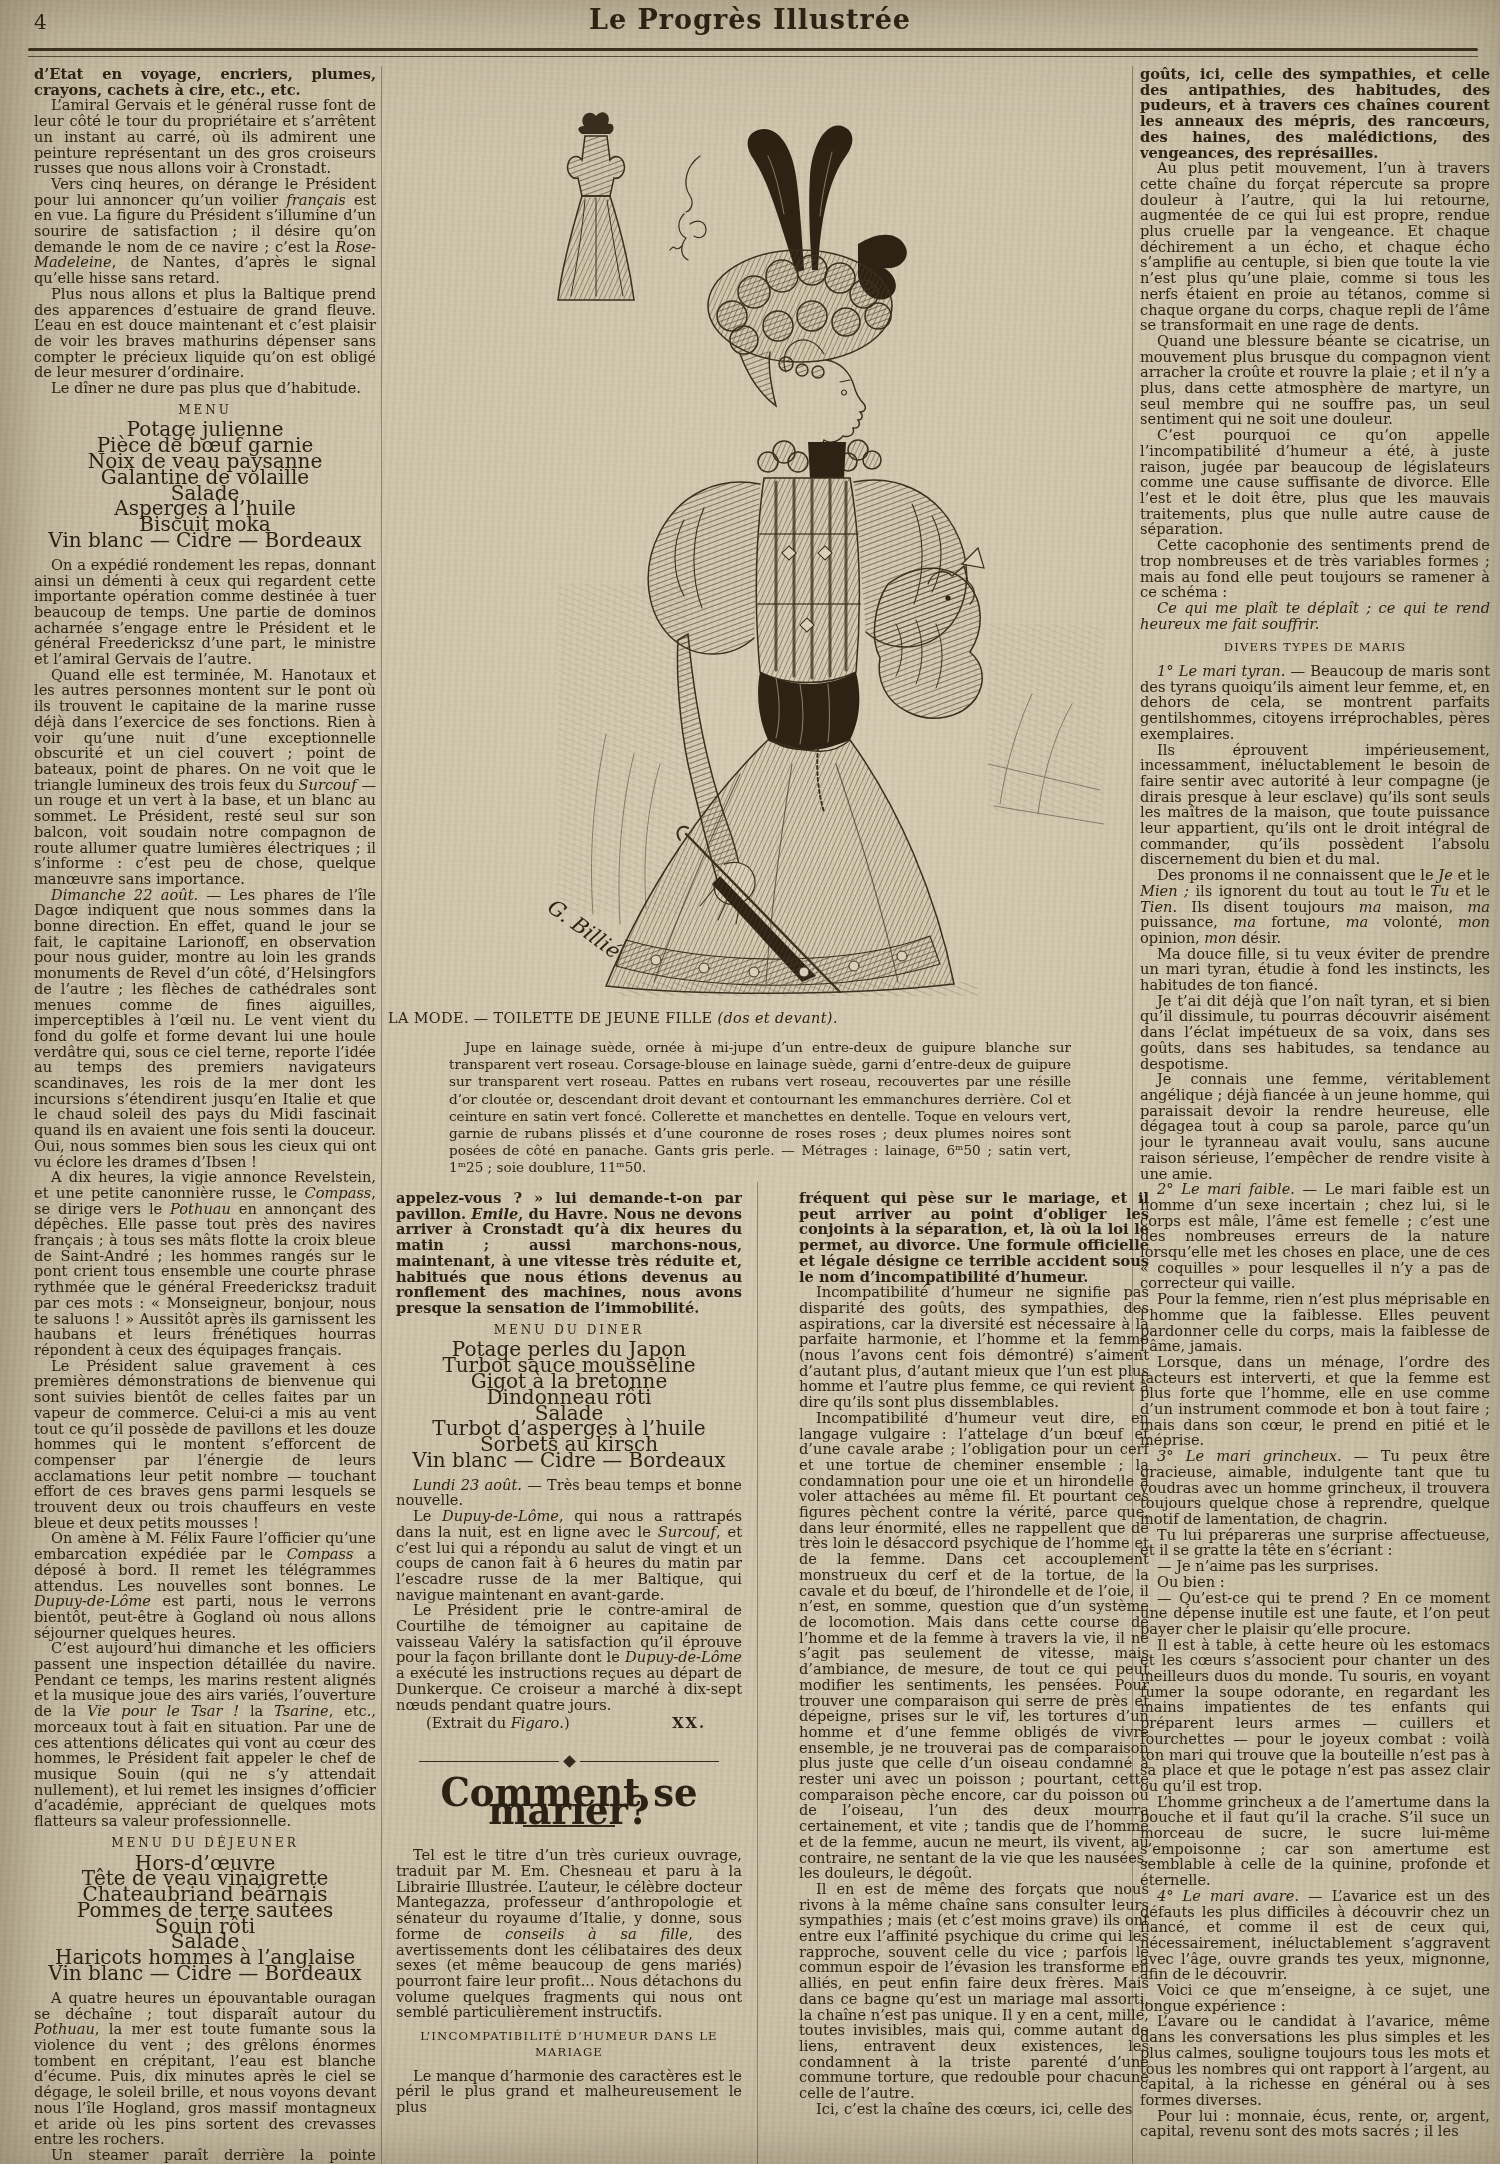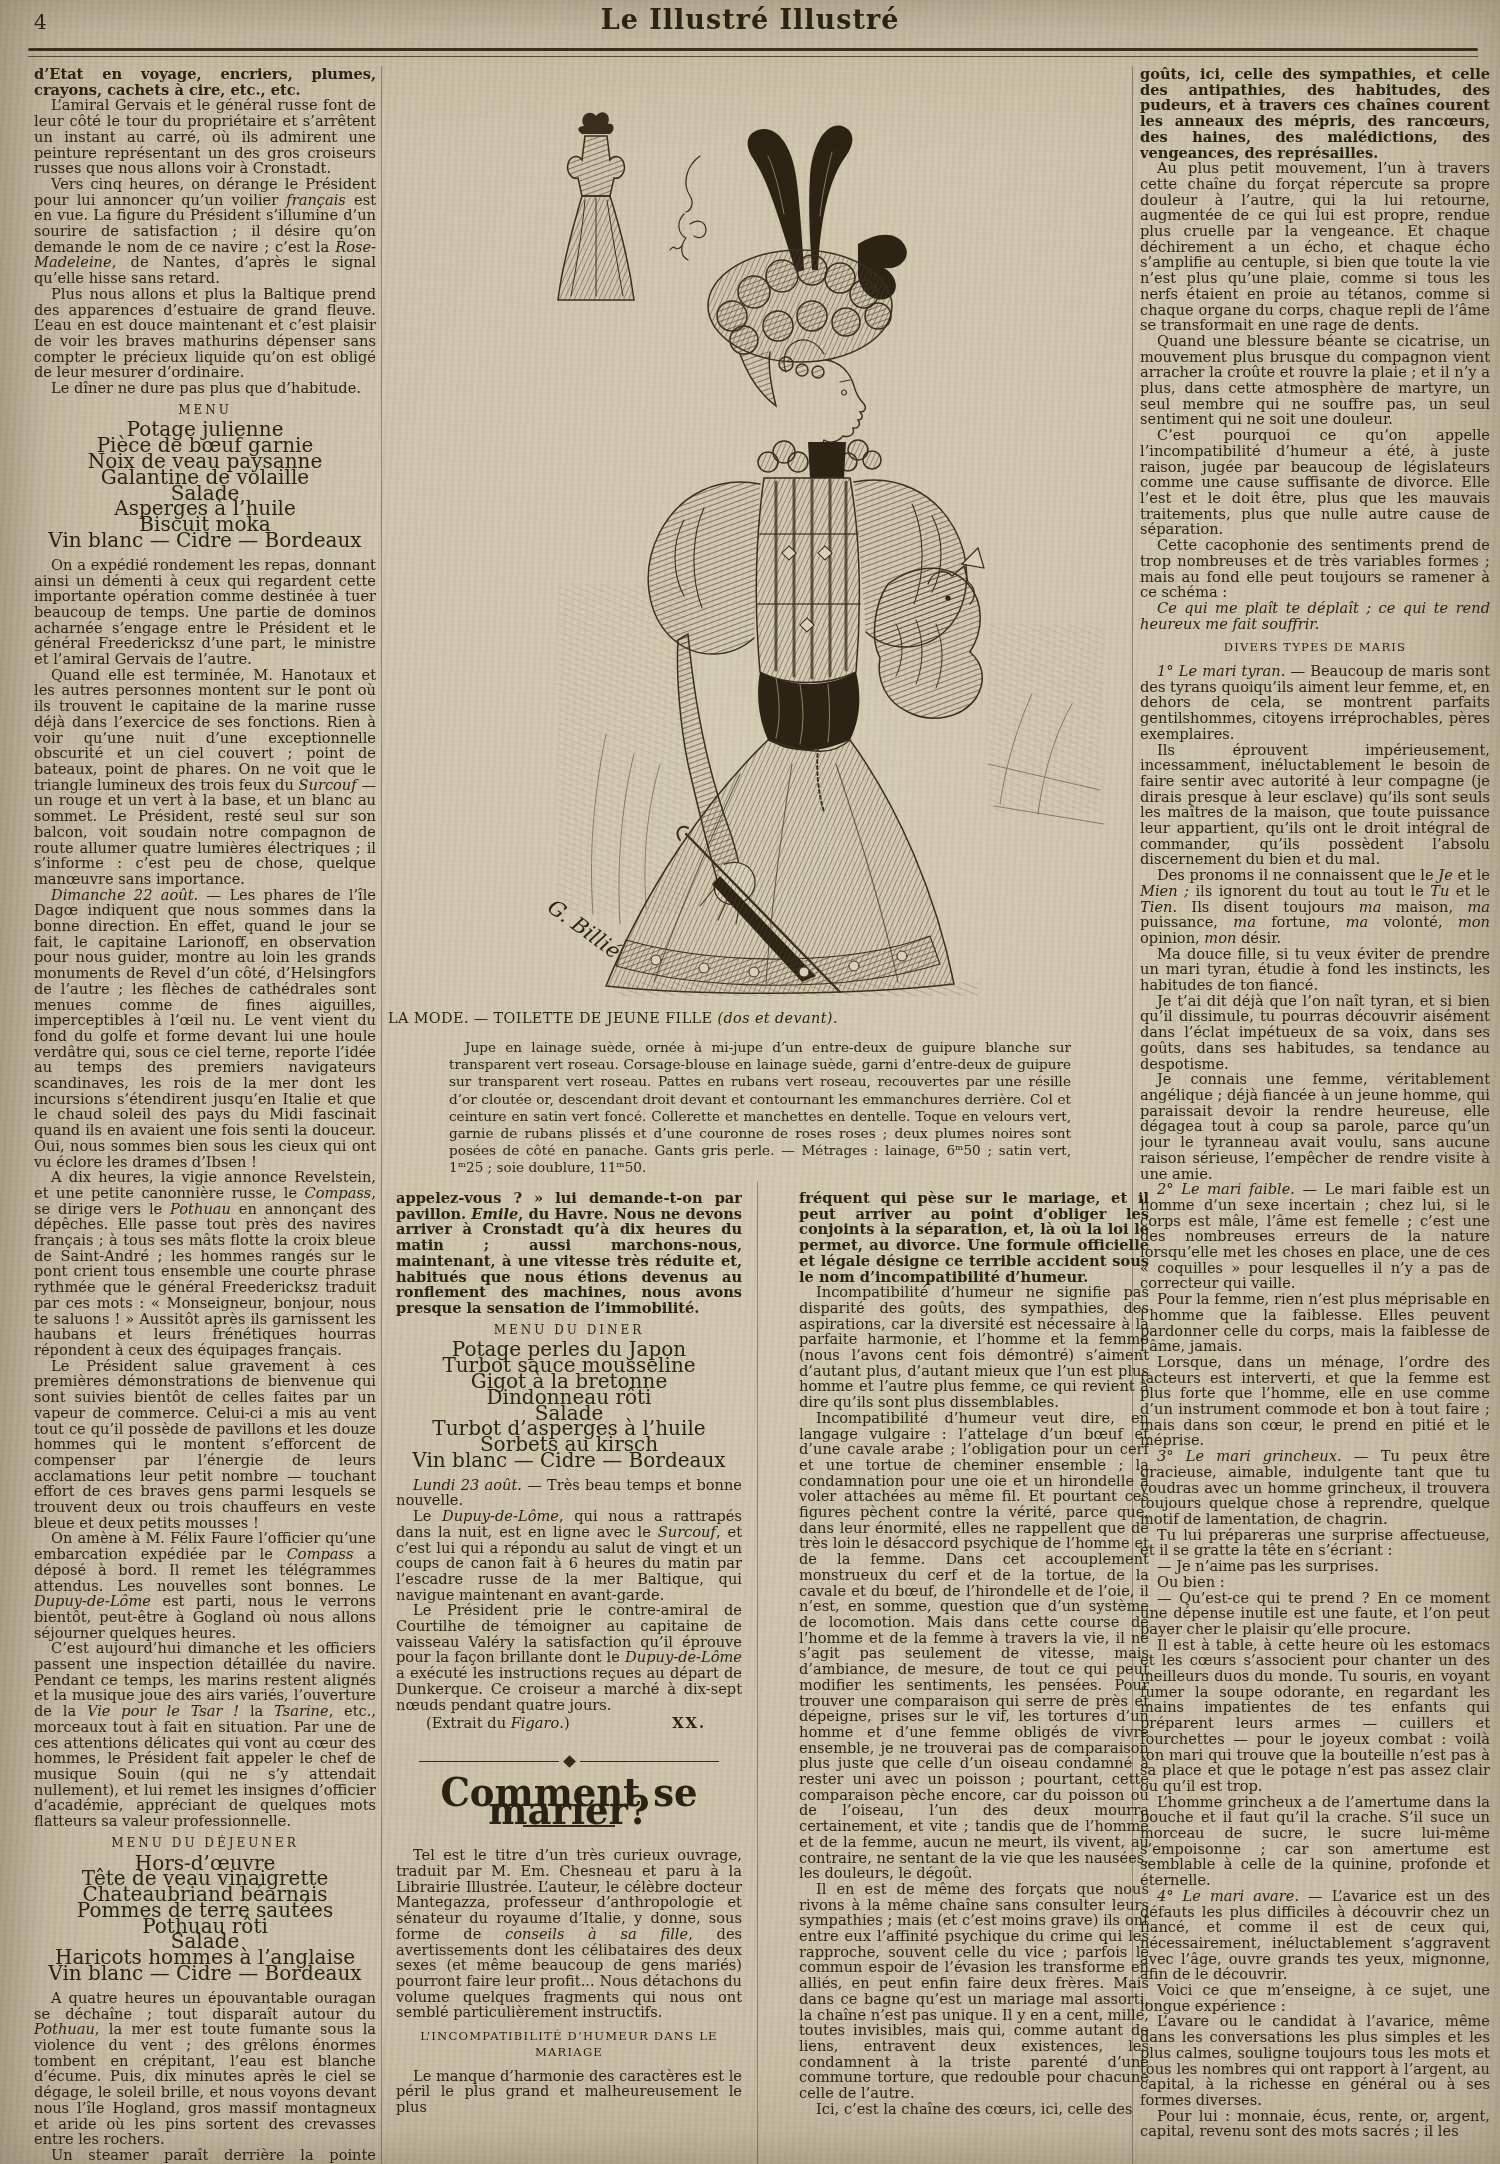--- a/index.html
+++ b/index.html
@@ -55,21 +55,21 @@
   #caption-heading{text-align:left;font-size:14.4px;letter-spacing:.4px;}
   #caption-body{width:622px;margin:13px auto 0;font-size:13.6px;line-height:17.2px;
     text-align:justify;text-indent:16px;}
   .sig{font-style:italic;}
 </style>
 </head>
 <body>
 
 <div id="page">
   <div id="pagenum">4</div>
-  <div id="masthead">Le Illustré Illustré</div>
+  <div id="masthead">Le Progrès Illustrée</div>
   <div id="rule-thick" class="rule"></div>
   <div id="rule-thin" class="rule"></div>
 
   <div id="vr1" class="vrule"></div>
   <div id="vr2" class="vrule"></div>
   <div id="vr3" class="vrule"></div>
 
   <div id="col1" class="col">
       <p class="para cont"><span>d’Etat en voyage, encriers, plumes, crayons, cachets à cire, etc., etc.</span></p>
       <p class="para"><span>L’amiral Gervais et le général russe font de leur côté le tour du propriétaire et s’arrêtent un instant au carré, où ils admirent une peinture représentant un des gros croiseurs russes que nous allons voir à Cronstadt.</span></p>
@@ -93,21 +93,21 @@
       <p class="para"><span>A dix heures, la vigie annonce Revelstein, et une petite canonnière russe, le </span><em>Compass</em><span>, se dirige vers le </span><em>Pothuau</em><span> en annonçant des dépêches. Elle passe tout près des navires français ; à tous ses mâts flotte la croix bleue de Saint-André ; les hommes rangés sur le pont crient tous ensemble une courte phrase rythmée que le général Freedericksz traduit par ces mots : « Monseigneur, bonjour, nous te saluons ! » Aussitôt après ils garnissent les haubans et leurs frénétiques hourras répondent à ceux des équipages français.</span></p>
       <p class="para"><span>Le Président salue gravement à ces premières démonstrations de bienvenue qui sont suivies bientôt de celles faites par un vapeur de commerce. Celui-ci a mis au vent tout ce qu’il possède de pavillons et les douze hommes qui le montent s’efforcent de compenser par l’énergie de leurs acclamations leur petit nombre — touchant effort de ces braves gens parmi lesquels se trouvent deux ou trois chauffeurs en veste bleue et deux petits mousses !</span></p>
       <p class="para"><span>On amène à M. Félix Faure l’officier qu’une embarcation expédiée par le </span><em>Compass</em><span> a déposé à bord. Il remet les télégrammes attendus. Les nouvelles sont bonnes. Le </span><em>Dupuy-de-Lôme</em><span> est parti, nous le verrons bientôt, peut-être à Gogland où nous allons séjourner quelques heures.</span></p>
       <p class="para"><span>C’est aujourd’hui dimanche et les officiers passent une inspection détaillée du navire. Pendant ce temps, les marins restent alignés et la musique joue des airs variés, l’ouverture de la </span><em>Vie pour le Tsar !</em><span> la </span><em>Tsarine</em><span>, etc., morceaux tout à fait en situation. Par une de ces attentions délicates qui vont au cœur des hommes, le Président fait appeler le chef de musique Souin (qui ne s’y attendait nullement), et lui remet les insignes d’officier d’académie, appréciant de quelques mots flatteurs sa valeur professionnelle.</span></p>
       <div class="menu">
         <div class="menu-head">MENU DU DÉJEUNER</div>
         <div class="menu-item">Hors-d’œuvre</div>
         <div class="menu-item">Tête de veau vinaigrette</div>
         <div class="menu-item">Chateaubriand béarnais</div>
         <div class="menu-item">Pommes de terre sautées</div>
-        <div class="menu-item">Pothuau rôti</div>
+        <div class="menu-item">Souin rôti</div>
         <div class="menu-item">Salade</div>
         <div class="menu-item">Haricots hommes à l’anglaise</div>
         <div class="menu-item">Vin blanc — Cidre — Bordeaux</div>
       </div>
       <p class="para"><span>A quatre heures un épouvantable ouragan se déchaîne ; tout disparaît autour du </span><em>Pothuau</em><span>, la mer est toute fumante sous la violence du vent ; des grêlons énormes tombent en crépitant, l’eau est blanche d’écume. Puis, dix minutes après le ciel se dégage, le soleil brille, et nous voyons devant nous l’île Hogland, gros massif montagneux et aride où les pins sortent des crevasses entre les rochers.</span></p>
       <p class="para"><span>Un steamer paraît derrière la pointe extrême de l’îlot. Il est français !... « Comment vous</span></p>
     </div>
 
   <div id="illustration">
     <svg viewBox="0 0 744 934" xmlns="http://www.w3.org/2000/svg">

